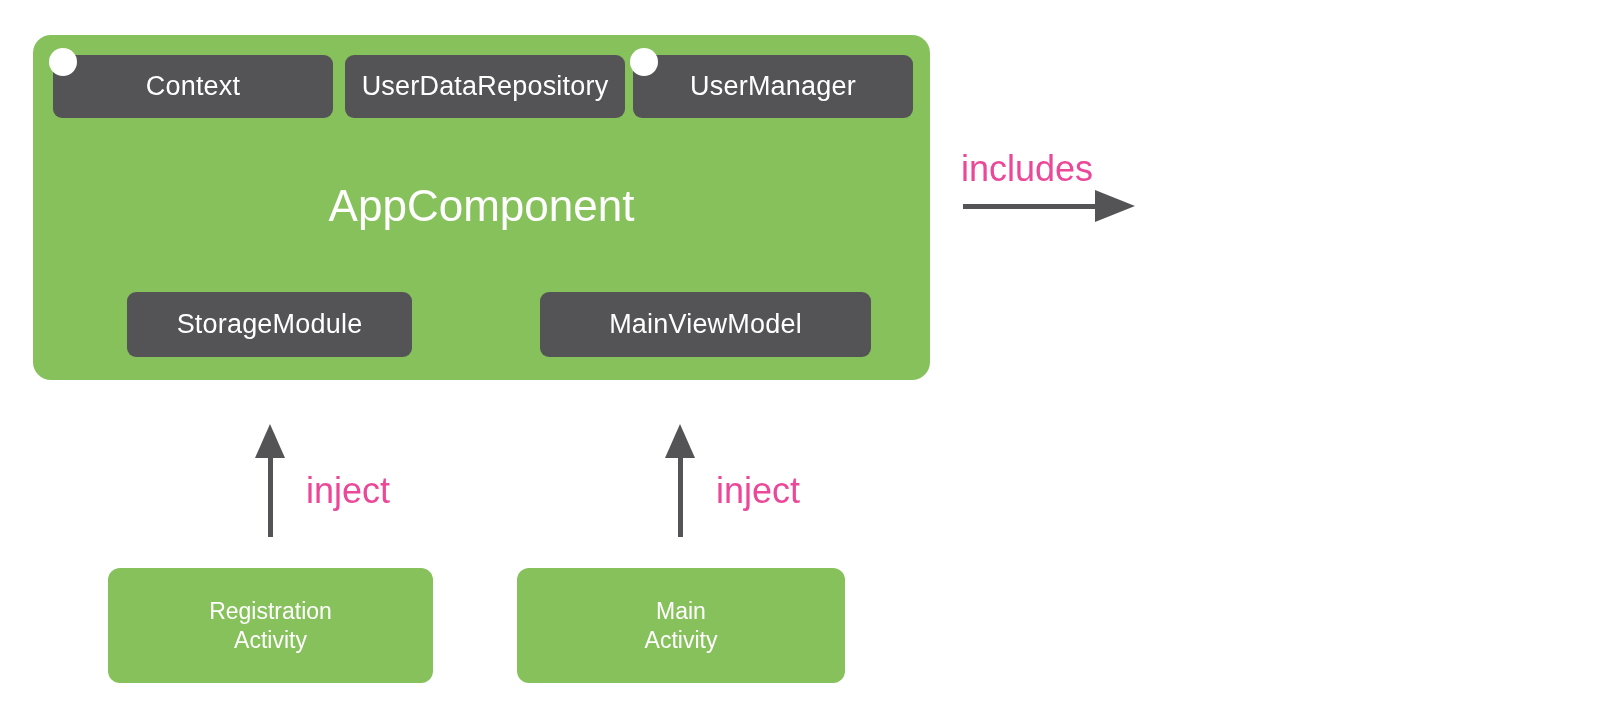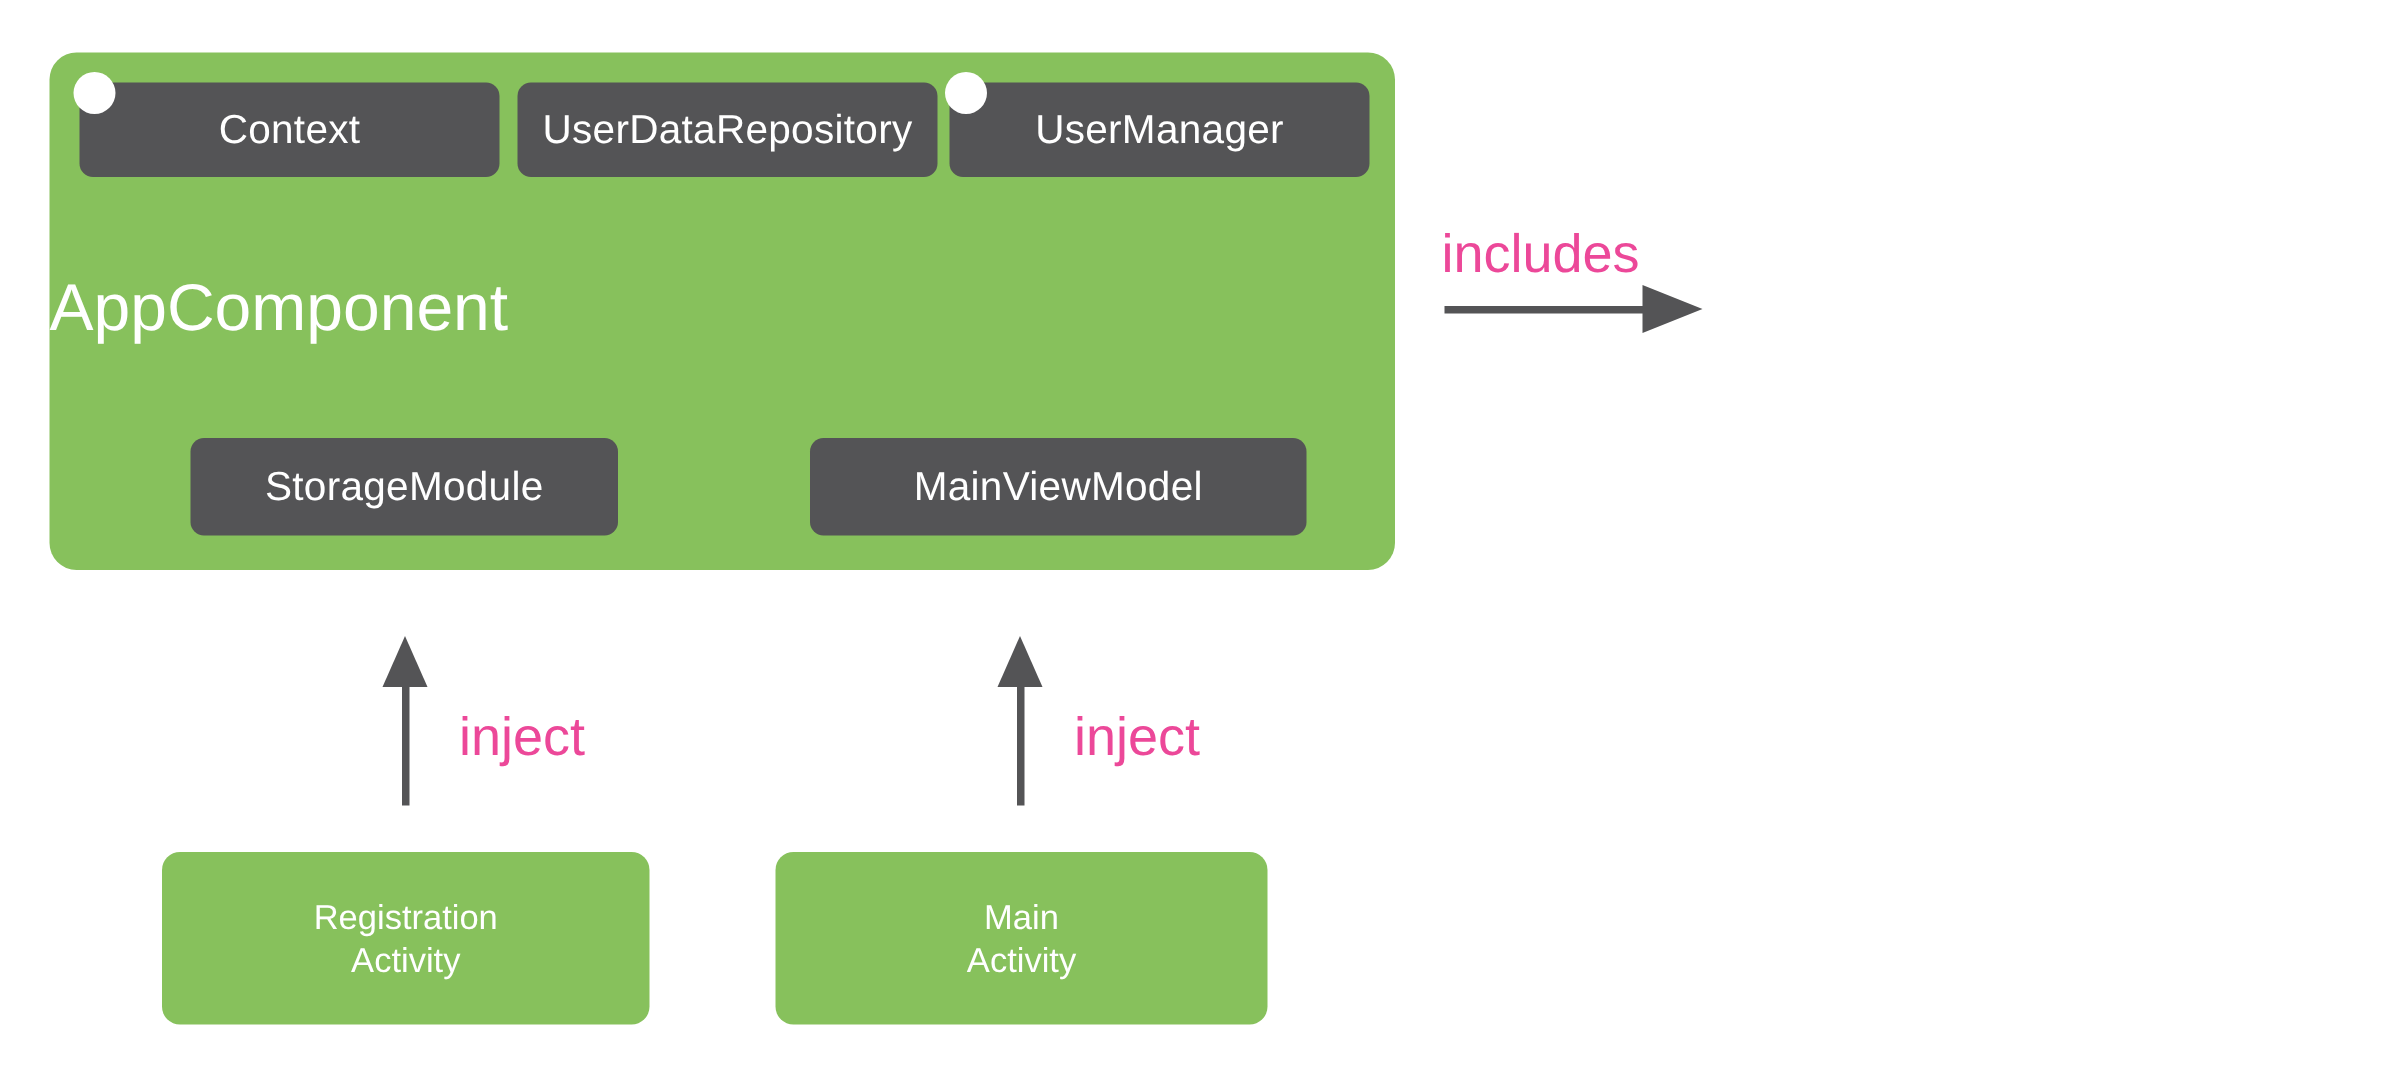--- a/index.html
+++ b/index.html
@@ -32,21 +32,21 @@
     position: absolute;
     width: 28px;
     height: 28px;
     border-radius: 50%;
     background: #ffffff;
   }
   .component-title {
     position: absolute;
     left: 0;
     width: 100%;
-    text-align: left;
+    text-align: center;
     font-size: 44px;
     color: #ffffff;
   }
   .module-title {
     position: absolute;
     left: 0;
     width: 100%;
     text-align: center;
     font-size: 35px;
     color: #ffffff;

